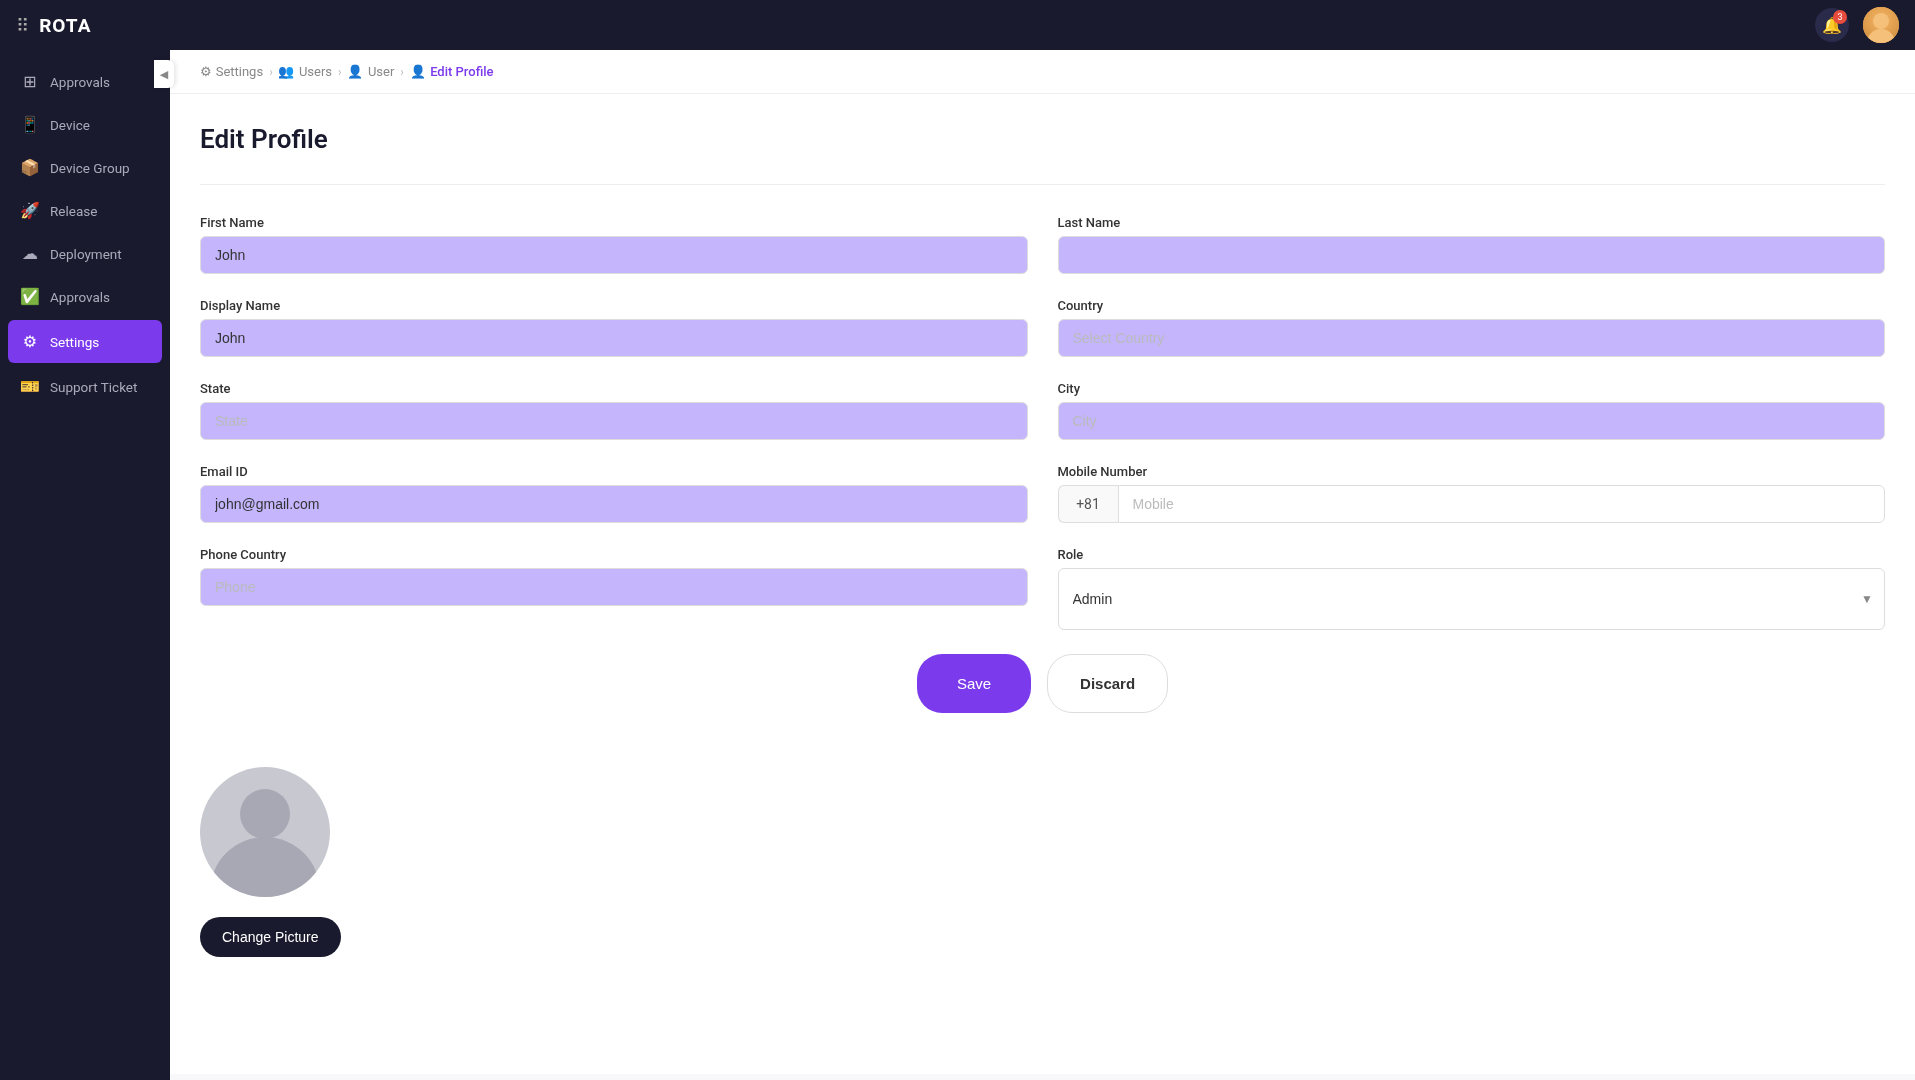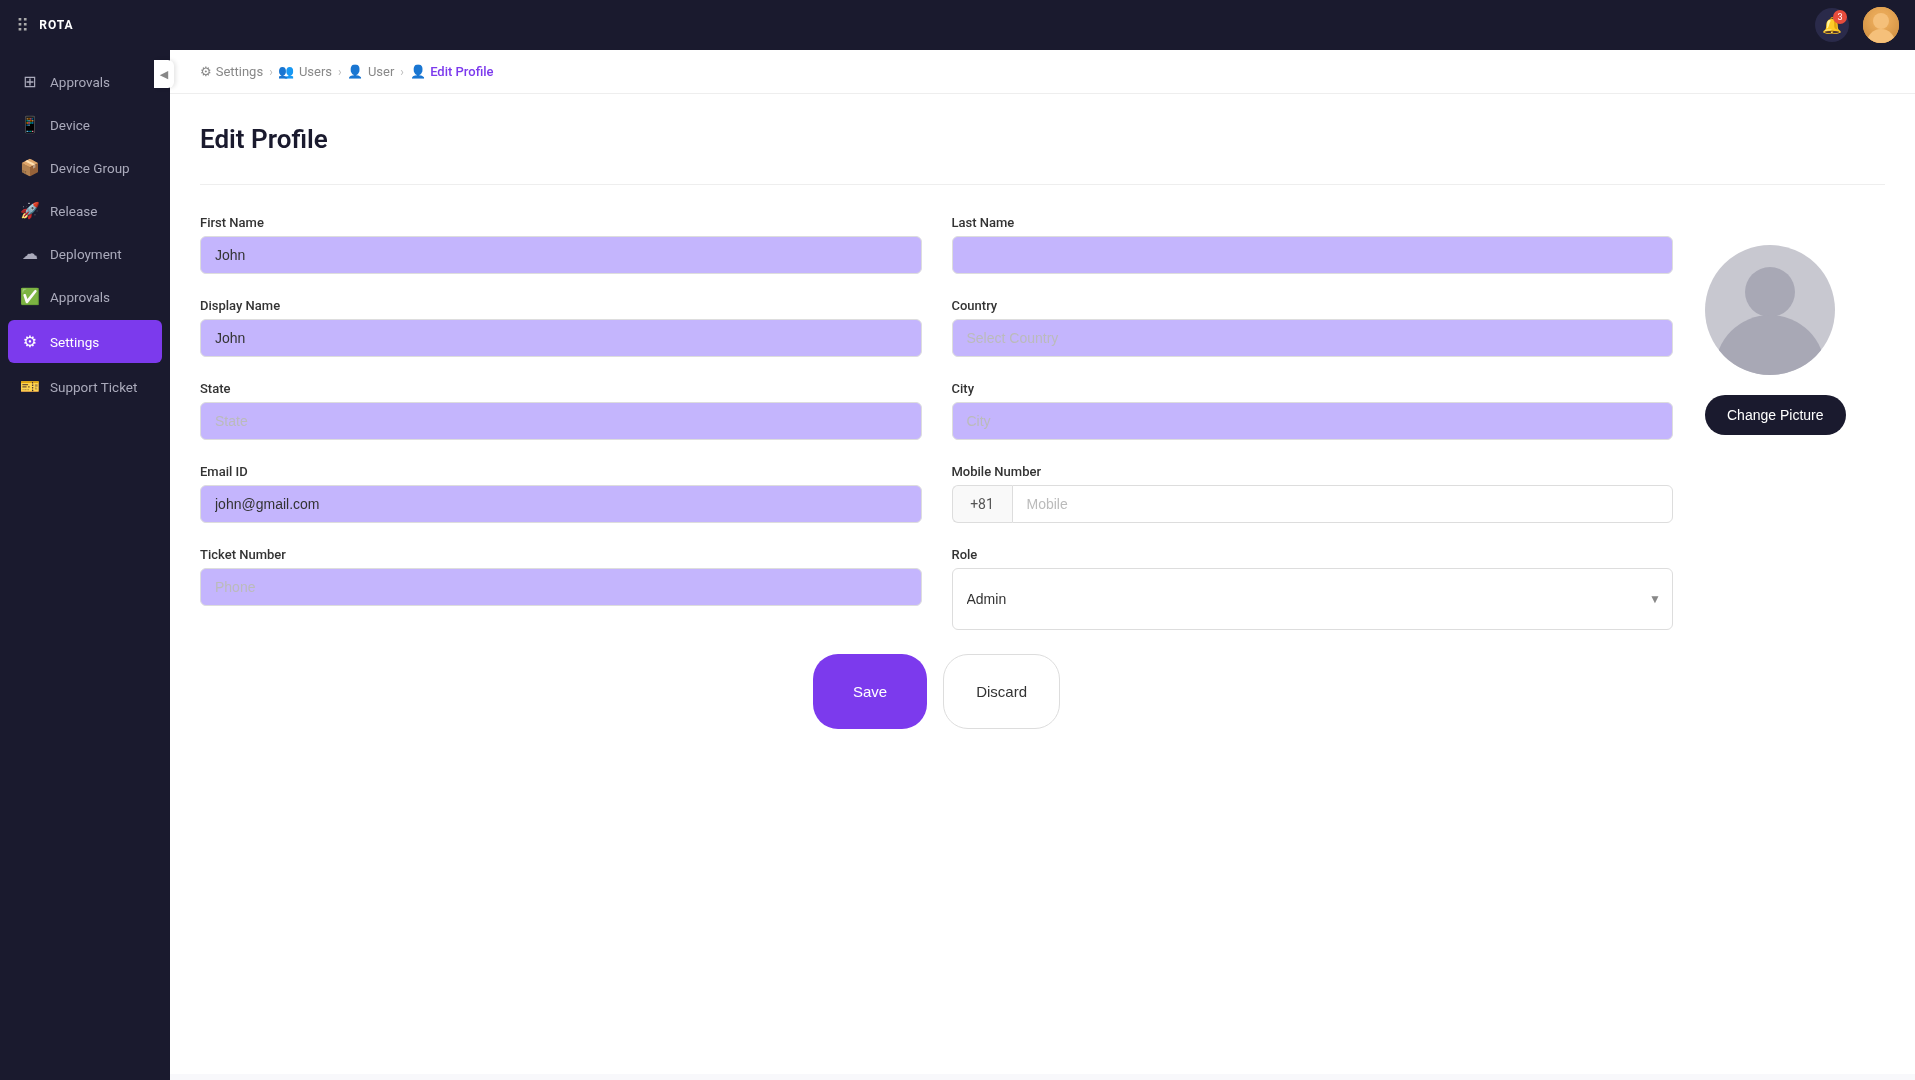--- a/index.html
+++ b/index.html
@@ -5,21 +5,21 @@
     * { margin: 0; padding: 0; box-sizing: border-box; }
     body { font-family: -apple-system, BlinkMacSystemFont, 'Segoe UI', Roboto, sans-serif; background: #f5f5f5; display: flex; height: 100vh; overflow: hidden; }
 
     
     .topbar {
       position: fixed; top: 0; left: 0; right: 0; height: 50px;
       background: #1a1a2e; display: flex; align-items: center;
       justify-content: space-between; padding: 0 16px; z-index: 100;
     }
     .topbar-left { display: flex; align-items: center; gap: 10px; }
-    .topbar-logo { color: white; font-weight: 700; font-size: 12px; letter-spacing: 1px; }
+    .topbar-logo { color: white; font-weight: 700; font-size: 19px; letter-spacing: 1px; }
     .topbar-grid { color: #aaa; font-size: 18px; cursor: pointer; }
     .topbar-right { display: flex; align-items: center; gap: 14px; }
     .notif-btn {
       position: relative; width: 34px; height: 34px; border-radius: 50%;
       background: #2a2a4a; display: flex; align-items: center; justify-content: center;
       color: white; cursor: pointer; font-size: 16px;
     }
     .notif-badge {
       position: absolute; top: 2px; right: 2px; background: #e74c3c;
       color: white; border-radius: 50%; width: 14px; height: 14px;
@@ -82,21 +82,21 @@
 
     
     .page-content {
       padding: 30px 30px 40px 30px; background: white;
       margin: 0; min-height: calc(100vh - 100px);
     }
     .page-title { font-size: 26px; font-weight: 600; color: #1a1a2e; margin-bottom: 30px; }
     .section-divider { border: none; border-top: 1px solid #eee; margin: 10px 0 30px 0; }
 
     
-    .form-container { display: flex; gap: 32px; }
+    .form-container { display: flex; gap: 24px; flex-direction: column; }
     .form-left { flex: 1; }
     .form-right { width: 180px; display: flex; flex-direction: column; align-items: flex-start; padding-top: 30px; }
 
     .form-row { display: flex; gap: 30px; margin-bottom: 24px; }
     .form-group { flex: 1; display: flex; flex-direction: column; gap: 6px; }
     .form-label { font-size: 13px; font-weight: 500; color: #333; }
     .form-input {
       border: 1px solid #ddd; border-radius: 6px; padding: 10px 14px;
       font-size: 14px; color: #333; outline: none; background: #c4b5fd;
       transition: border-color 0.2s;
@@ -150,21 +150,21 @@
     }
 
     
     .form-actions { display: flex; gap: 16px; justify-content: center; margin-top: 10px; }
     .btn-save {
       background: #7c3aed; color: white; border: none; border-radius: 25px;
       padding: 12px 40px; font-size: 15px; cursor: pointer; font-weight: 500;
     }
     .btn-discard {
       background: white; color: #333; border: 1.5px solid #ddd; border-radius: 25px;
-      padding: 28px 32px; font-size: 15px; cursor: pointer; font-weight: 400;
+      padding: 20px 32px; font-size: 15px; cursor: pointer; font-weight: 700;
     }
   </style>
 </head>
 <body>
 
 <div class="topbar">
   <div class="topbar-left">
     <span class="topbar-grid">⠿</span>
     <span class="topbar-logo">ROTA</span>
   </div>
@@ -294,21 +294,21 @@
             <label class="form-label">Mobile Number</label>
             <div class="phone-group">
               <span class="phone-prefix">+81</span>
               <input class="phone-input-main" type="text" placeholder="Mobile" style="">
             </div>
           </div>
         </div>
 
         <div class="form-row">
           <div class="form-group">
-            <label class="form-label">Ticket Number</label>
+            <label class="form-label">Phone Country</label>
             <input class="form-input" type="text" placeholder="Phone" style="">
           </div>
           <div class="form-group">
             <label class="form-label">Role</label>
             <div class="role-select-wrapper">
               <select class="role-select">
                 <option value="Admin">Admin</option>
                 <option value="User">User</option>
                 <option value="Manager">Manager</option>
                 <option value="Viewer">Viewer</option>

